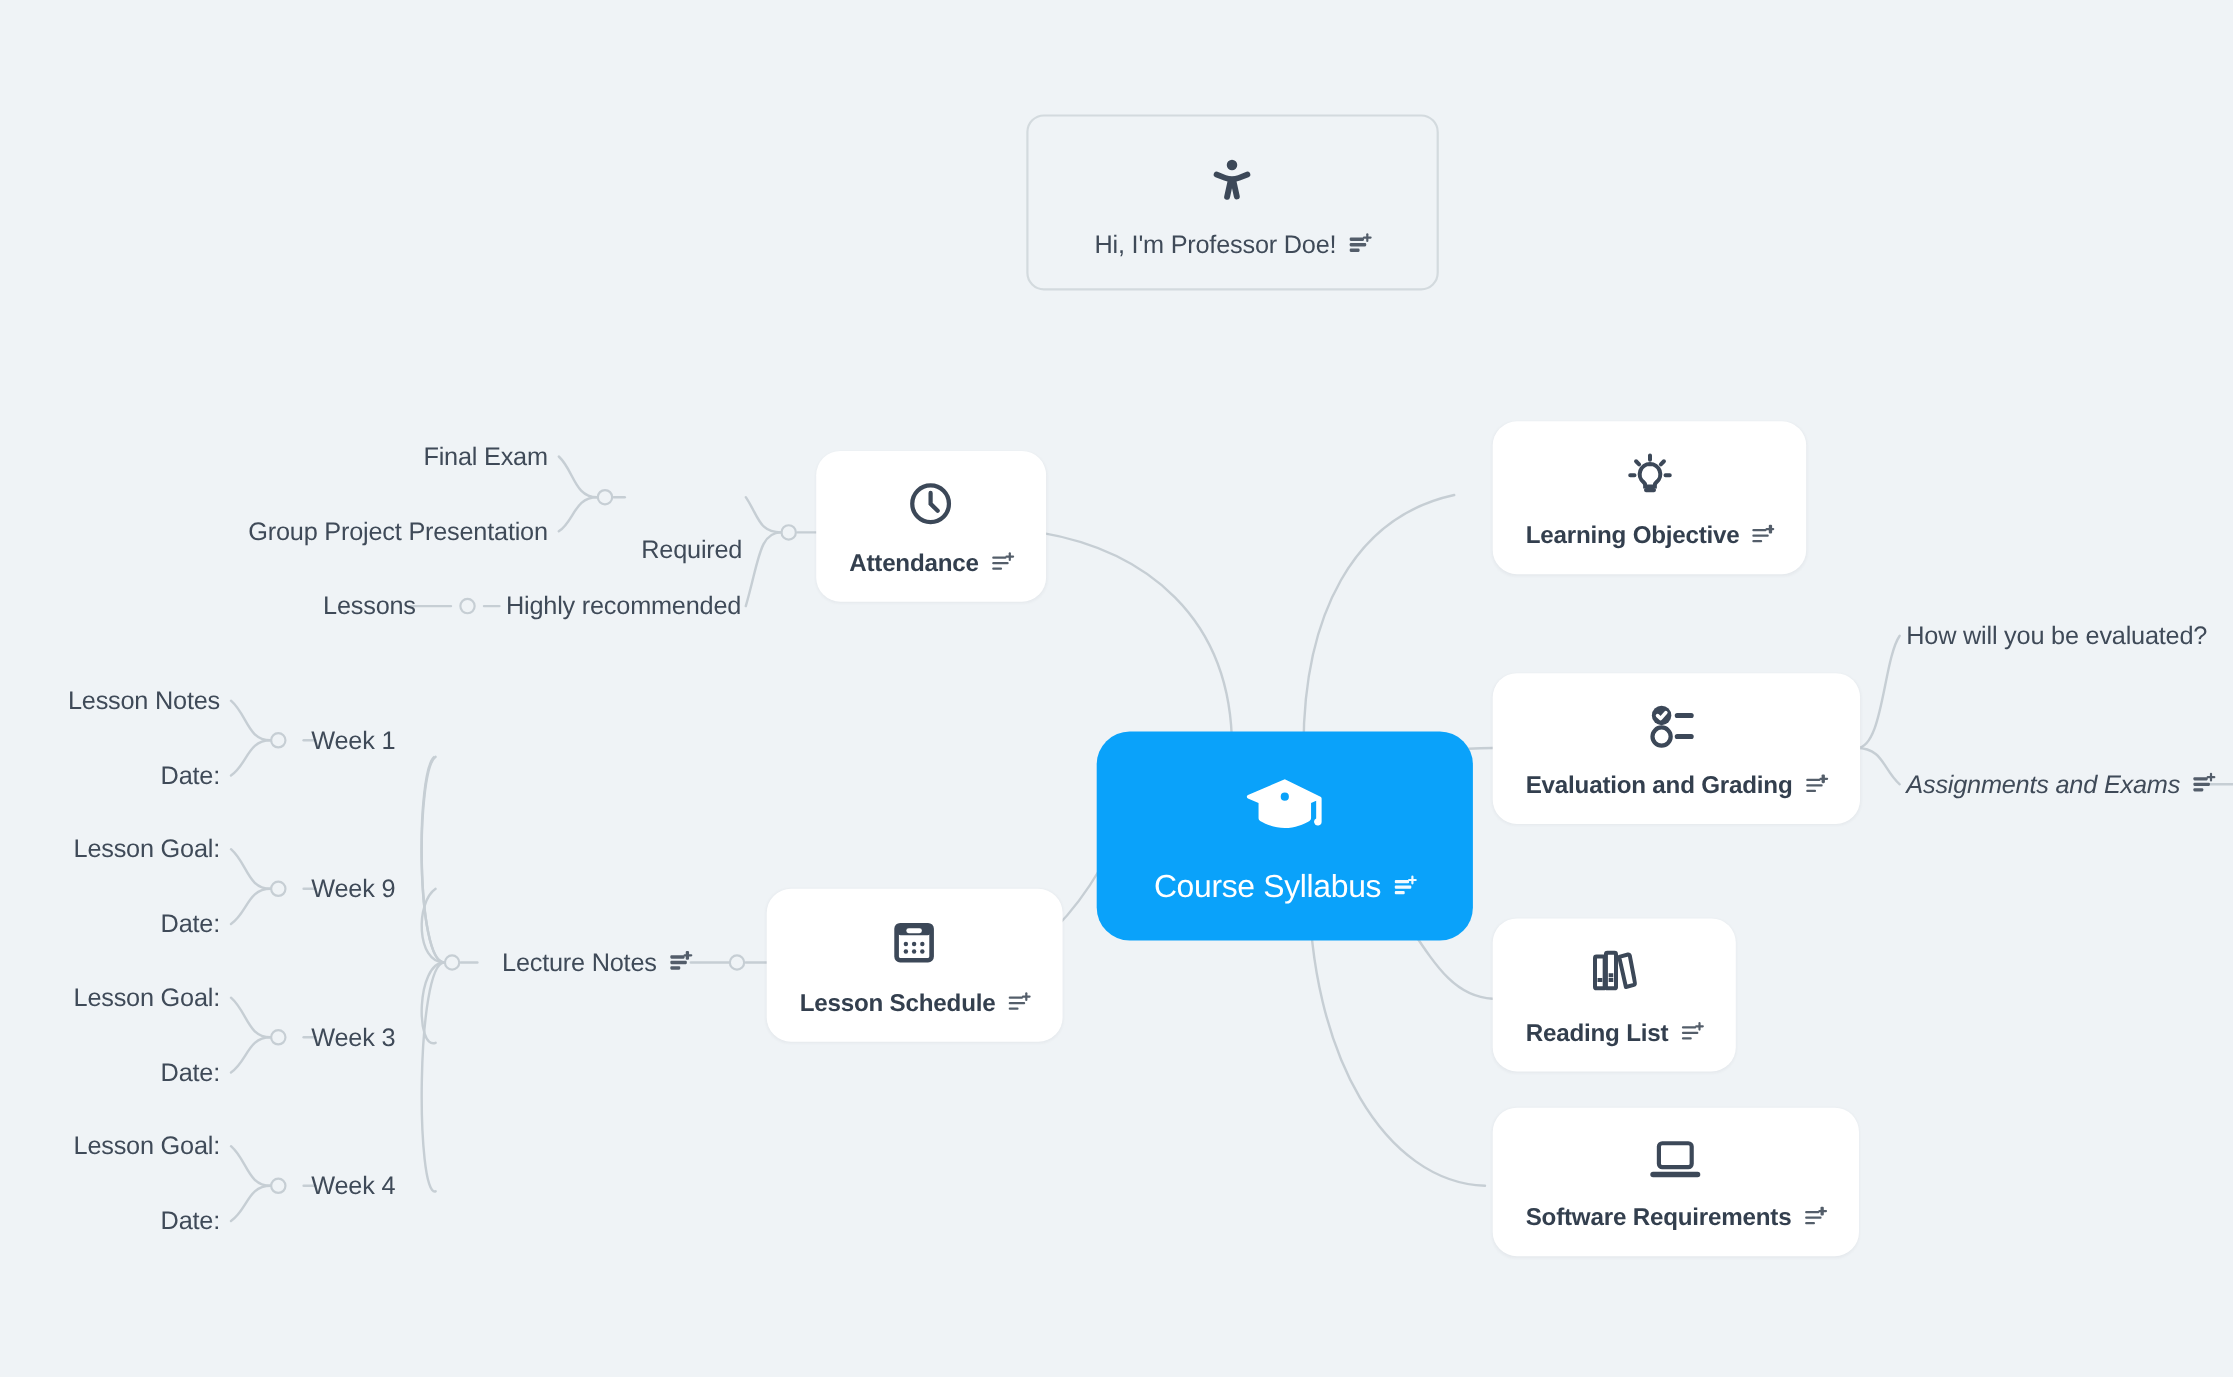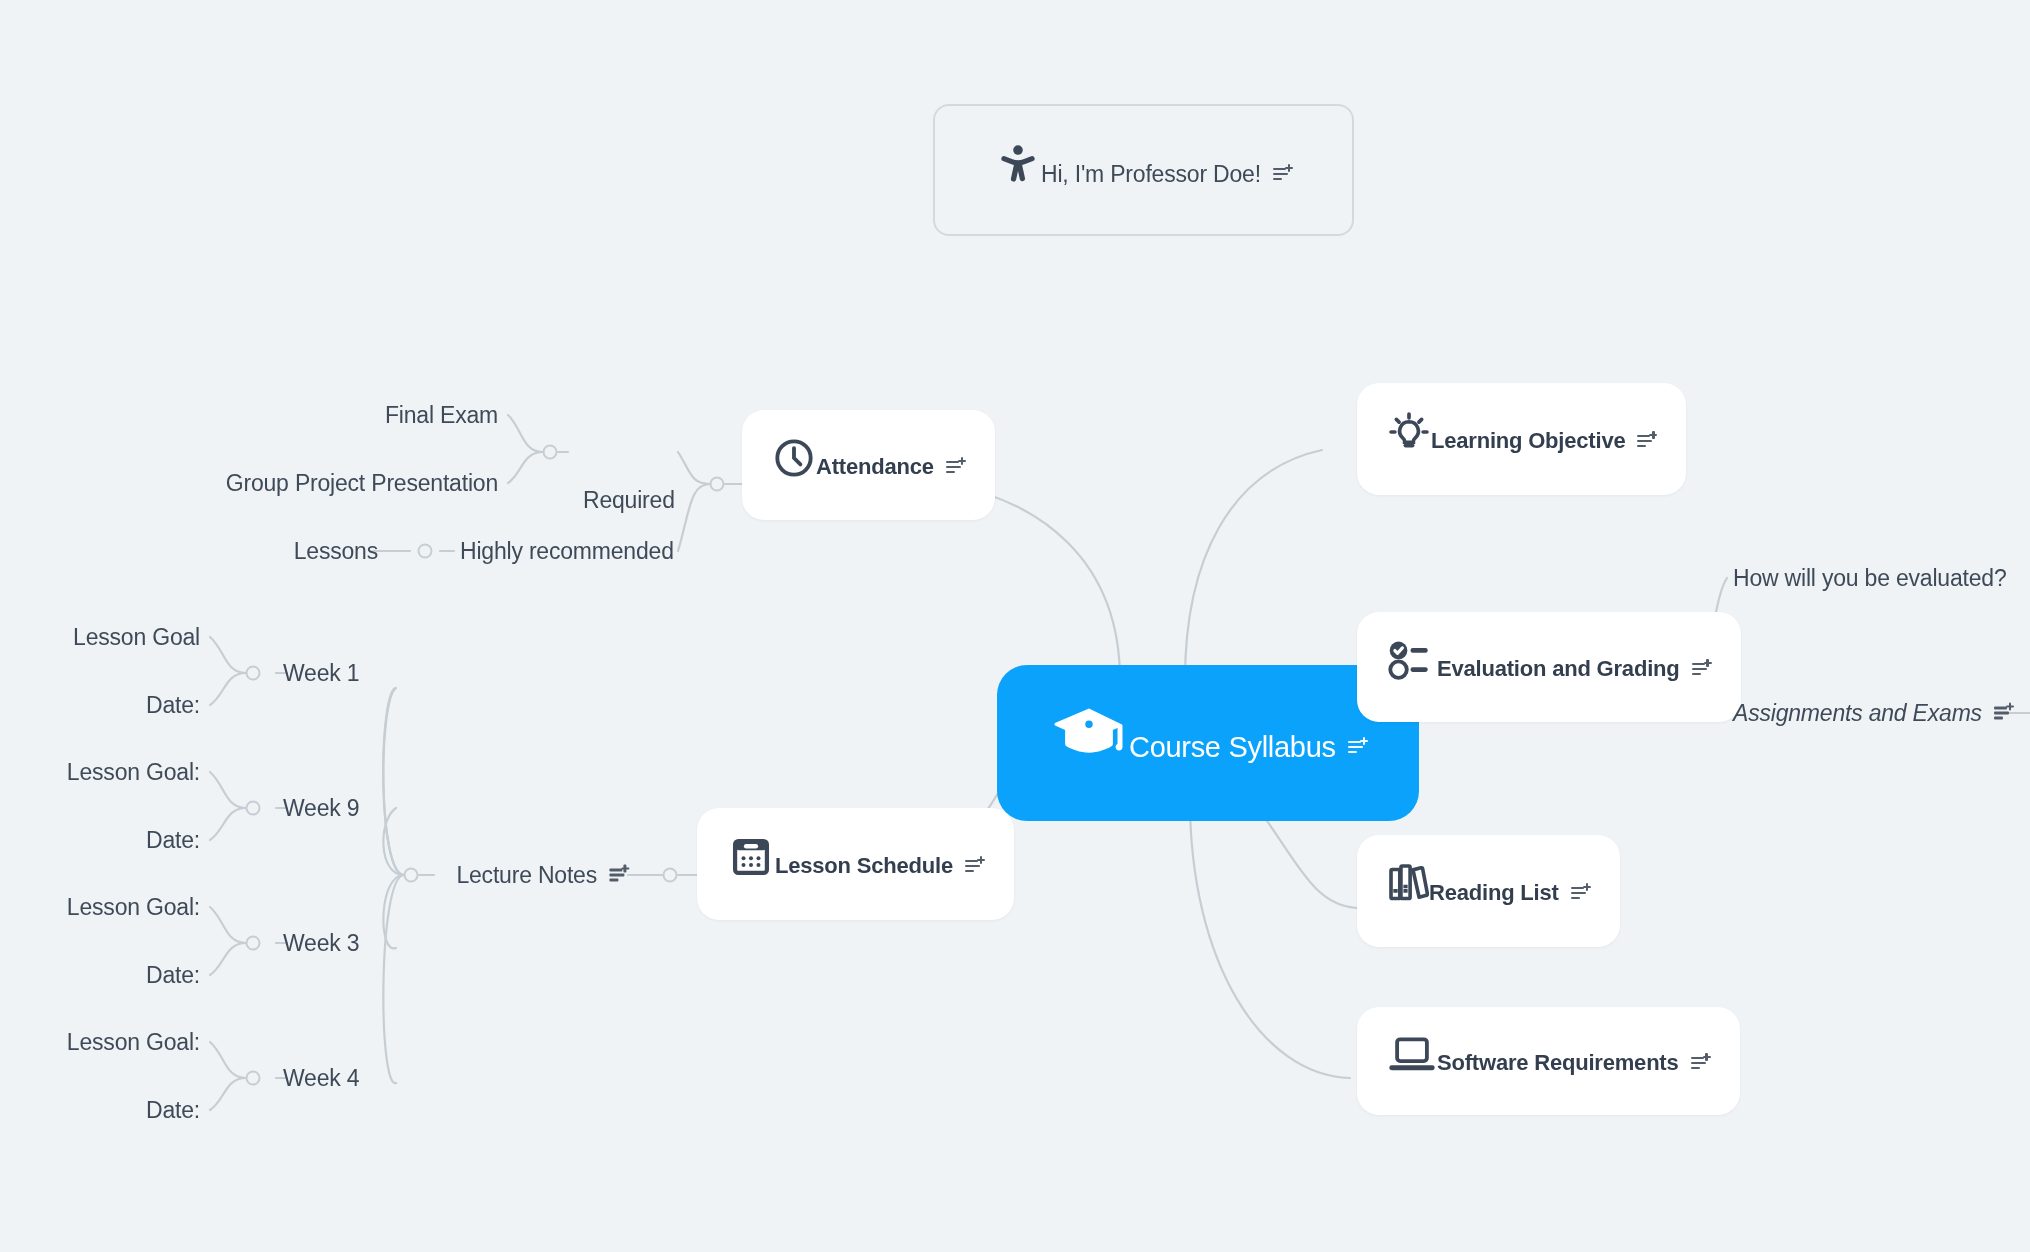--- a/index.html
+++ b/index.html
@@ -21,21 +21,21 @@
     left: 0; top: 0;
     width: 2030px;
     height: 1252px;
     pointer-events: none;
   }
 
   
   .node {
     position: absolute;
     display: flex;
-    flex-direction: row;
+    flex-direction: column;
     align-items: center;
     justify-content: center;
   }
 
   
   .card {
     background: #ffffff;
     border-radius: 22px;
     padding: 26px 30px 22px 30px;
     box-shadow: 0 1px 3px rgba(30,41,59,0.05);
@@ -438,21 +438,21 @@
     <span>Week 9</span>
   </div>
   <div class="text-node left" style="left:283px;top:943px;">
     <span>Week 3</span>
   </div>
   <div class="text-node left" style="left:283px;top:1078px;">
     <span>Week 4</span>
   </div>
 
   <div class="text-node right" style="left:200px;top:637px;">
-    <span>Lesson Goal</span>
+    <span>Lesson Notes</span>
   </div>
   <div class="text-node right" style="left:200px;top:705px;">
     <span>Date:</span>
   </div>
 
   <div class="text-node right" style="left:200px;top:772px;">
     <span>Lesson Goal:</span>
   </div>
   <div class="text-node right" style="left:200px;top:840px;">
     <span>Date:</span>

